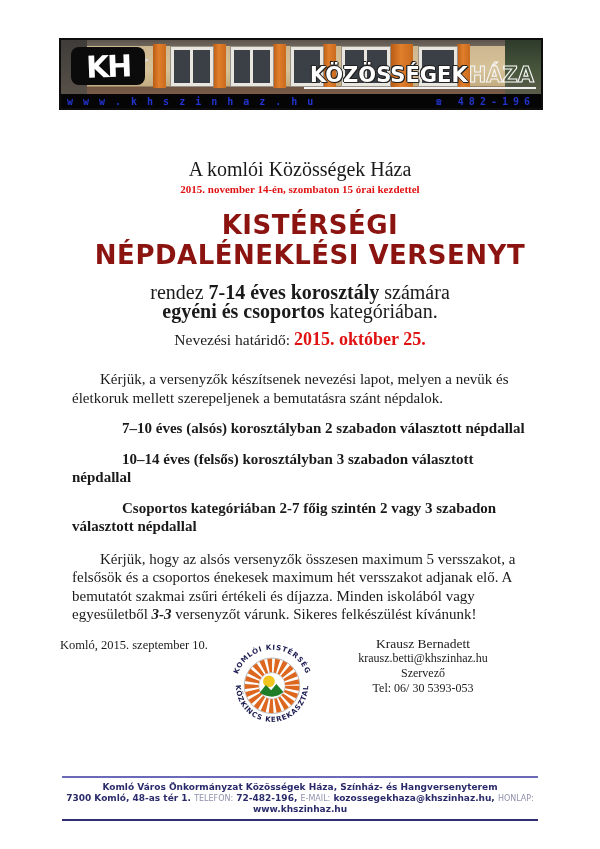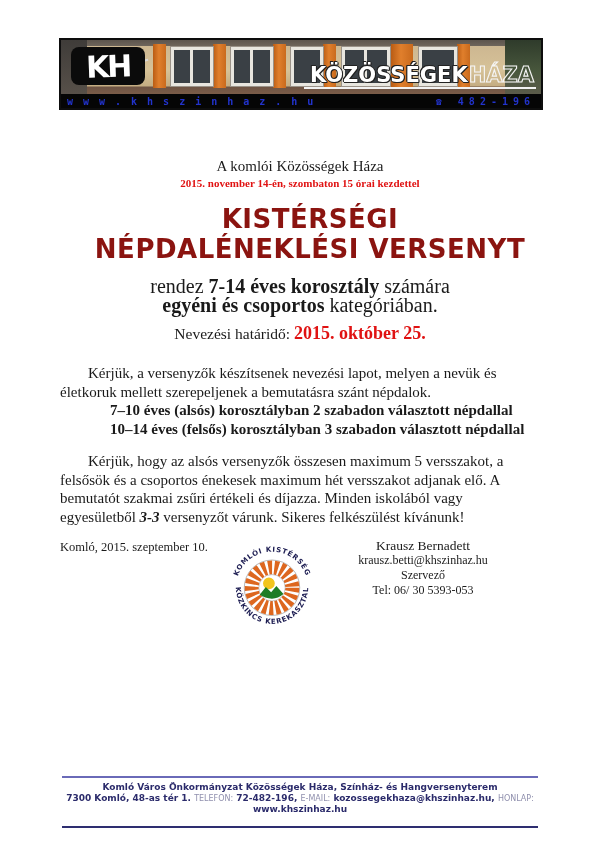--- a/index.html
+++ b/index.html
@@ -26,48 +26,48 @@
          font-family:"DejaVu Sans",sans-serif;font-weight:800;font-size:21px;line-height:22px;white-space:nowrap;text-align:center;}
   .brand-bold{color:#fff;text-shadow:1px 0 #222,-1px 0 #222,0 1px #222,0 -1px #222,1px 1px #222,-1px -1px #222;}
   .brand-light{color:transparent;-webkit-text-stroke:1.1px #f5f5f5;margin-left:1px;}
   .bluebar{position:relative;height:14px;background:#050505;display:flex;align-items:center;
            justify-content:space-between;padding:0 6px;font-family:"DejaVu Sans Mono",monospace;
            font-weight:bold;font-size:10px;color:#2233cc;}
   .bluebar .url{letter-spacing:10px;}
   .bluebar .phone{letter-spacing:5px;}
 
   
-  .intro1{margin-top:158px;text-align:center;font-size:15px;}
+  .intro1{margin-top:158px;text-align:center;font-size:20px;}
   .intro2{margin-top:2px;text-align:center;font-size:11px;font-weight:bold;color:#e01212;}
   .title{margin-top:15px;text-align:center;font-family:"DejaVu Sans",sans-serif;font-weight:bold;
          font-size:26px;line-height:30px;color:#8b1410;letter-spacing:0.5px;padding-left:20px;}
   .sub{margin-top:13px;text-align:center;font-size:20px;line-height:19px;}
   .deadline{margin-top:8px;text-align:center;font-size:15.5px;}
   .deadline .red{color:#e01212;font-weight:bold;font-size:18px;}
 
   
   .bodytext{margin:20px 60px 0;width:480px;font-size:15px;line-height:18.5px;}
-  .bodytext p{margin:0;}
+  .bodytext p{margin:12px;}
   .indent{text-indent:28px;}
   .item{text-indent:50px;font-weight:bold;}
   .p3{margin-top:14px !important;}
 
   
   .sigrow{position:relative;margin:12px 60px 0;width:480px;height:112px;}
   .sig-date{position:absolute;left:0;top:2px;font-size:12.5px;}
   .stamp{position:absolute;left:168px;top:4px;width:88px;height:88px;}
   .stamp text{font-family:"DejaVu Sans",sans-serif;font-weight:bold;font-size:8px;
               letter-spacing:0.9px;fill:#1d1d52;}
   .sig-contact{position:absolute;left:268px;top:0;width:190px;text-align:center;
                font-size:12px;line-height:15px;}
   .sig-name{font-size:13.5px;}
 
   
   .footer{position:absolute;left:62px;right:62px;top:776px;border-top:2px solid #6a6ab8;
-          border-bottom:2px solid #2e2e70;padding:4px 0 11px;text-align:center;
+          border-bottom:2px solid #2e2e70;padding:4px 0 4px;text-align:center;
           font-family:"DejaVu Sans",sans-serif;font-weight:bold;font-size:9px;
           line-height:11px;color:#2b2b6b;}
   .flabel{color:#9090ae;font-weight:normal;font-size:8px;}
 </style>
 </head>
 <body>
 
 <div class="page">
 
   <div class="header">
@@ -115,20 +115,21 @@
     <div><span>rendez </span><b>7-14 éves korosztály</b><span> számára</span></div>
     <div><b>egyéni és csoportos</b><span> kategóriában.</span></div>
   </div>
 
   <div class="deadline"><span>Nevezési határidő: </span><span class="red">2015. október 25.</span></div>
 
   <div class="bodytext">
     <p class="indent">Kérjük, a versenyzők készítsenek nevezési lapot, melyen a nevük és életkoruk mellett szerepeljenek a bemutatásra szánt népdalok.</p>
     <p class="item">7–10 éves (alsós) korosztályban 2 szabadon választott népdallal</p>
     <p class="item">10–14 éves (felsős) korosztályban 3 szabadon választott népdallal</p>
+    <p class="item">Csoportos kategóriában 2-7 főig szintén 2 vagy 3 szabadon választott népdallal</p>
     <p class="indent p3"><span>Kérjük, hogy az alsós versenyzők összesen maximum 5 versszakot, a felsősök és a csoportos énekesek maximum hét versszakot adjanak elő. A bemutatót szakmai zsűri értékeli és díjazza. Minden iskolából vagy egyesületből </span><b><i>3-3</i></b><span> versenyzőt várunk. Sikeres felkészülést kívánunk!</span></p>
   </div>
 
   <div class="sigrow">
     <div class="sig-date">Komló, 2015. szeptember 10.</div>
 
     <svg class="stamp" viewBox="0 0 100 100">
       <defs>
         <path id="arcTop" d="M 9,52 A 41,41 0 0 1 91,52"></path>
         <path id="arcBot" d="M 9,52 A 41,41 0 0 0 91,52"></path>

